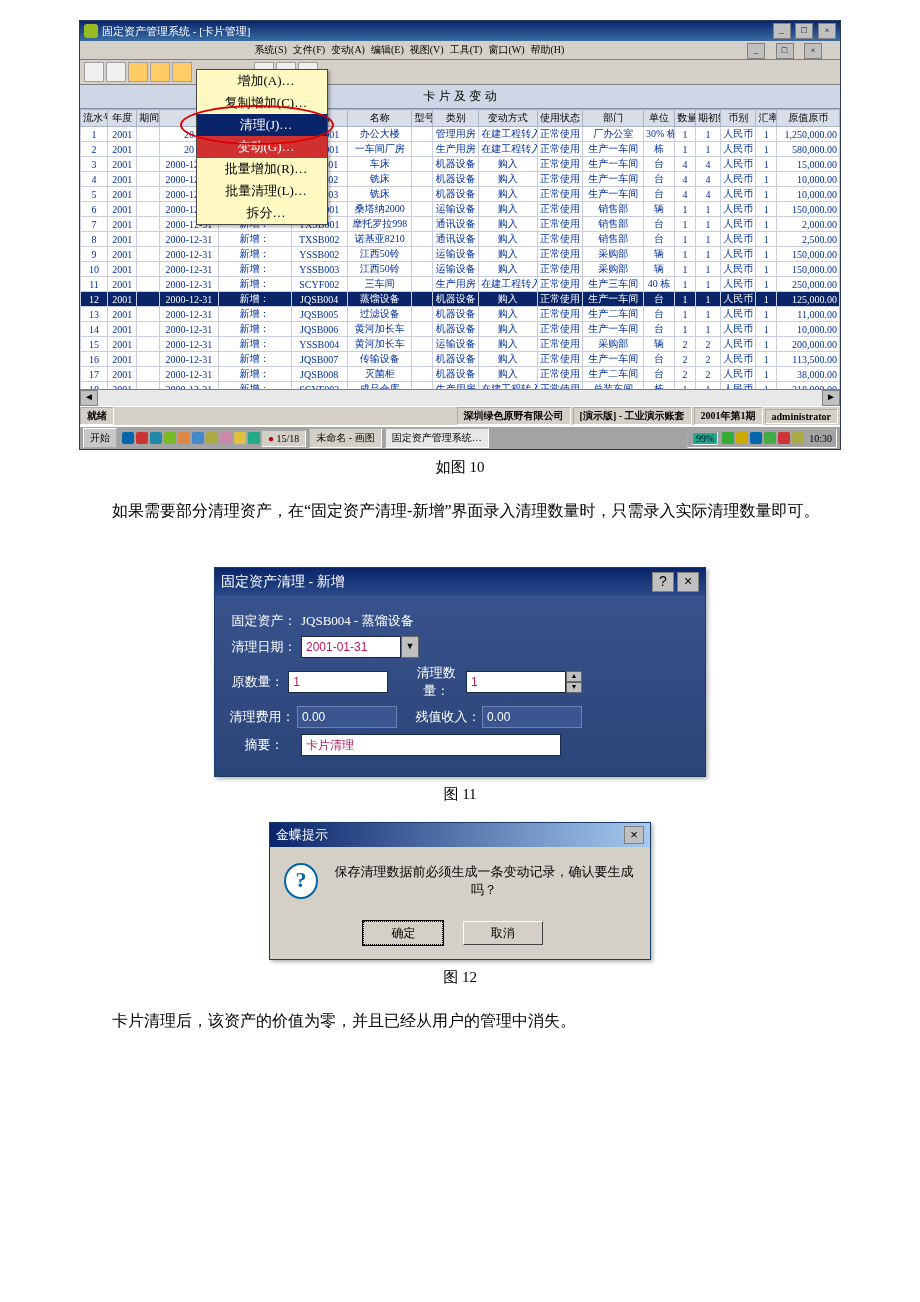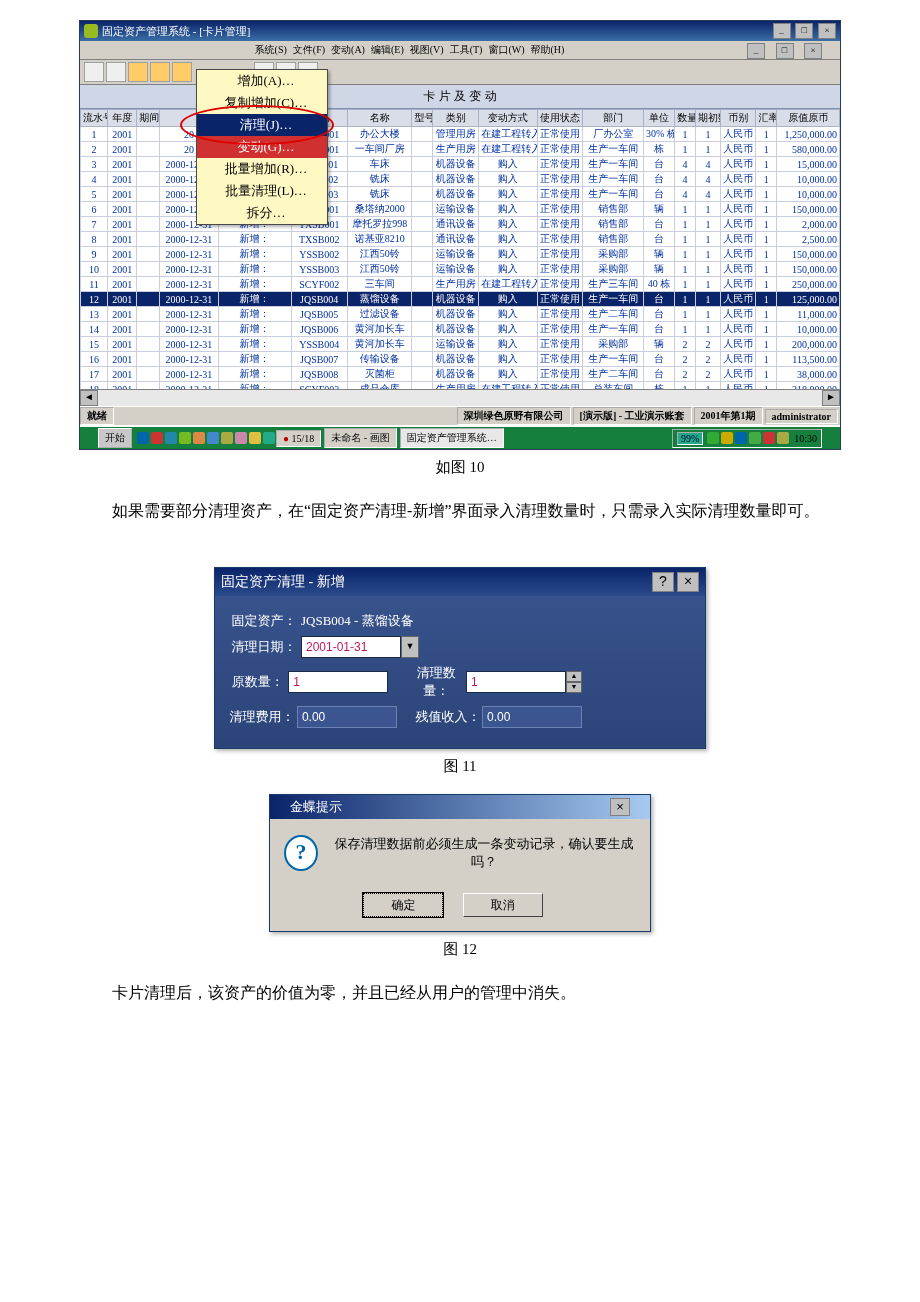--- a/index.html
+++ b/index.html
@@ -46,21 +46,21 @@
   table.grid th{background:#d9dde8;border:1px solid #a9b2c8;padding:1px 2px;font-weight:normal;white-space:nowrap;overflow:hidden;}
   table.grid td{border:1px solid #c8cee0;padding:0 2px;white-space:nowrap;overflow:hidden;color:#0030a0;text-align:center;}
   table.grid td.num{text-align:right;color:#0030a0;}
   table.grid tr.sel td{background:#0a246a;color:#fff;}
   .hscroll{height:16px;background:#d4d0c8;border-top:1px solid #808080;display:flex;}
   .hscroll .ar{width:16px;border:1px solid #808080;background:#c0c0c0;text-align:center;}
   .hscroll .track{flex:1;background:#e8e8e8;}
   .statusbar{background:#d4d0c8;border-top:1px solid #fff;display:flex;font-size:10px;height:18px;align-items:center;}
   .statusbar .cell{border:1px inset #fff;padding:1px 6px;margin-right:2px;font-weight:bold;}
   .statusbar .sp{flex:1;}
-  .taskbar{background:#15803d;border-top:2px solid #fff;display:flex;align-items:center;height:22px;font-size:10px;padding:0 18px;}
+  .taskbar{background:#a3a3a3;border-top:2px solid #fff;display:flex;align-items:center;height:22px;font-size:10px;padding:0 3px;}
   .taskbar .start{background:#c8c8c8;border:1px outset #fff;padding:2px 6px;margin-right:4px;}
   .taskbar .tbtn{background:#d4d0c8;border:1px inset #fff;padding:2px 6px;margin-right:3px;}
   .taskbar .tbtn.act{background:#e8e8e8;}
   .taskbar .tray{margin-left:auto;border:1px inset #fff;padding:2px 4px;display:flex;align-items:center;}
   .taskbar .ic{width:12px;height:12px;background:#37a;margin:0 1px;display:inline-block;border-radius:2px;}
   .taskbar .pct{background:#2a8; color:#003; padding:0 3px; margin-right:3px; border:1px inset #fff;}
 
   
   .dlg{
     width:490px;margin:0 auto 6px auto;border:1px solid #1a3a6a;
@@ -87,21 +87,21 @@
   .spin .ud span{flex:1;background:#c0c0c0;border:1px solid #666;font-size:7px;text-align:center;line-height:8px;color:#000;}
   .ro{background:#3a5590!important;color:#fff!important;border:1px solid #6a82b5!important;text-align:left;}
   .dlgclear{clear:both;}
   .smic{display:inline-block;width:16px;height:16px;background:#eede70;border:1px solid #777;margin-left:4px;vertical-align:middle;}
 
   
   .msg{
     width:380px;margin:0 auto 6px auto;border:1px solid #1a3a6a;background:#d4d0c8;
     font-size:13px;box-shadow:2px 2px 4px rgba(0,0,0,.3);
   }
-  .msg .tb3{background:linear-gradient(90deg,#0a246a,#a6caf0);color:#fff;padding:3px 20px;display:flex;}
+  .msg .tb3{background:linear-gradient(90deg,#0a246a,#a6caf0);color:#fff;padding:3px 6px;display:flex;}
   .msg .tb3 .sp{flex:1;}
   .msg .tb3 .xb{width:18px;height:16px;background:#c0c0c0;color:#000;text-align:center;border:1px solid #808080;font-family:Arial;line-height:15px;}
   .msg .mb{padding:16px 14px;display:flex;align-items:center;}
   .msg .qi{width:32px;height:32px;border-radius:50%;border:2px solid #06a;color:#06a;font-size:22px;text-align:center;line-height:30px;font-weight:bold;margin-right:14px;background:#fff;}
   .msg .bt{padding:6px 14px 14px 0;text-align:center;}
   .msg .bt button{width:80px;height:24px;margin:0 8px;background:#d4d0c8;border:1px solid #404040;border-top-color:#fff;border-left-color:#fff;font-size:12px;}
   .msg .bt button.def{border:1px dotted #000;outline:1px solid #000;}
 </style>
 </head>
 <body>
@@ -643,20 +643,24 @@
                   <span>▼</span>
                 </span>
             </span>
           </div>
           <div class="row">
             <label>清理费用：</label>
             <input type="text" class="ro" style="width: 90px;" value="0.00">
             <label style="width:72px;margin-left:17px">残值收入：</label>
             <input type="text" class="ro" style="width: 90px;" value="0.00">
           </div>
+          <div class="row">
+            <label>摘要：</label>
+            <input type="text" style="width: 250px;" value="卡片清理">
+          </div>
         </div>
         <div class="dlgclear"></div>
       </div>
     </div>
     <div class="fig-caption">图 11</div>
   </div>
 
   <div class="fig-wrap">
     <div class="msg">
       <div class="tb3">

